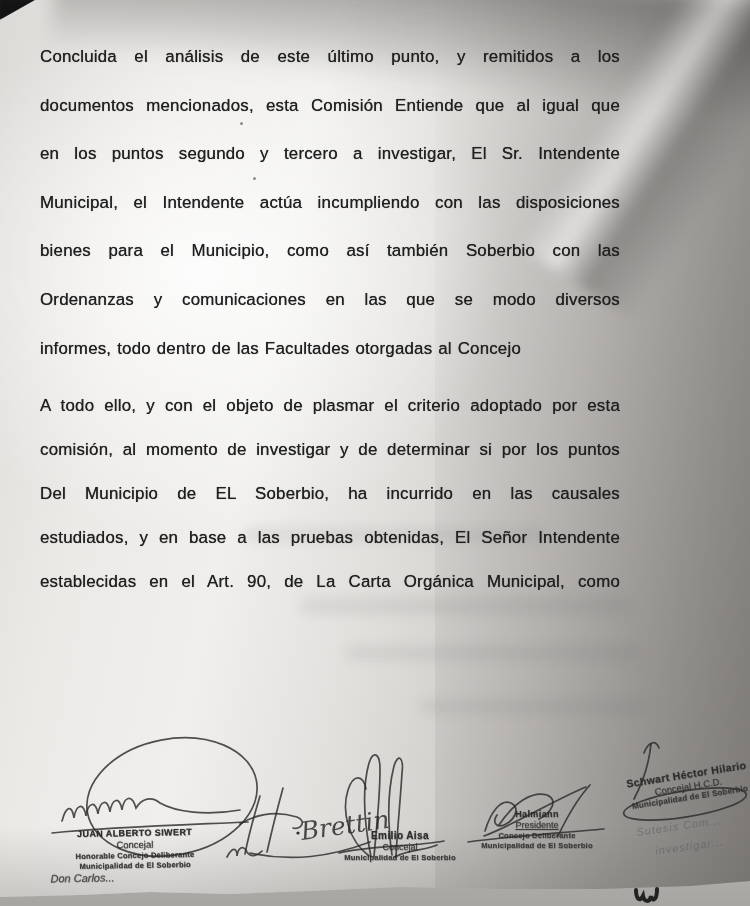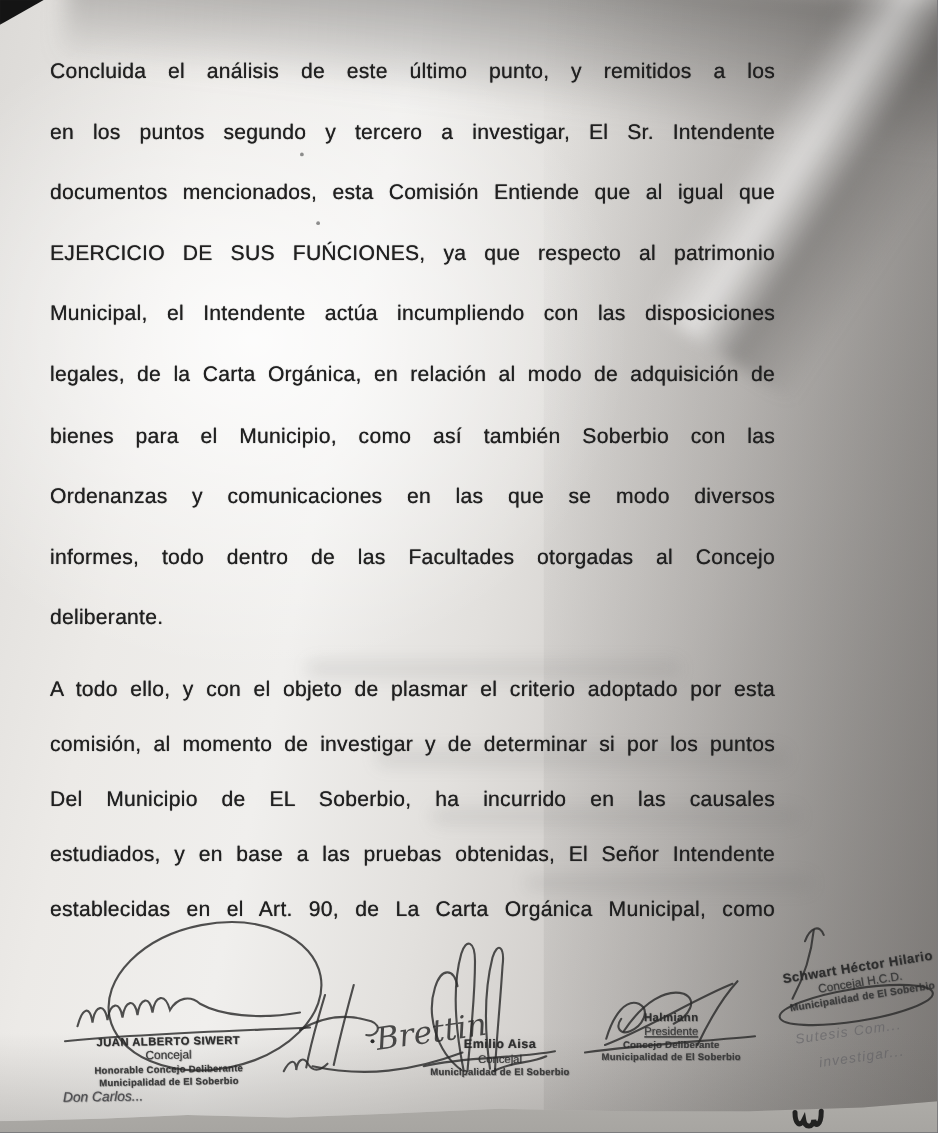--- a/index.html
+++ b/index.html
@@ -97,29 +97,26 @@
     <div class="smudge sm1"></div>
     <div class="smudge sm2"></div>
     <div class="smudge sm3"></div>
     <div class="smudge sm4"></div>
     <div class="speck sp1"></div>
     <div class="speck sp2"></div>
 
     <div class="textcol">
       <div class="para para1">
           <div class="line">Concluida el análisis de este último punto, y remitidos a los</div>
+          <div class="line">documentos mencionados, esta Comisión Entiende que al igual que</div>
           <div class="line">en los puntos segundo y tercero a investigar, El Sr. Intendente</div>
-          <div class="line">documentos mencionados, esta Comisión Entiende que al igual que</div>
-          <div class="line">EJERCICIO DE SUS FUŃCIONES, ya que respecto al patrimonio</div>
           <div class="line">Municipal, el Intendente actúa incumpliendo con las disposiciones</div>
-          <div class="line">legales, de la Carta Orgánica, en relación al modo de adquisición de</div>
           <div class="line">bienes para el Municipio, como así también Soberbio con las</div>
           <div class="line">Ordenanzas y comunicaciones en las que se modo diversos</div>
           <div class="line">informes, todo dentro de las Facultades otorgadas al Concejo</div>
-          <div class="line">deliberante.</div>
         </div>
       <div class="para para2">
           <div class="line">A todo ello, y con el objeto de plasmar el criterio adoptado por esta</div>
           <div class="line">comisión, al momento de investigar y de determinar si por los puntos</div>
           <div class="line">Del Municipio de EL Soberbio, ha incurrido en las causales</div>
           <div class="line">estudiados, y en base a las pruebas obtenidas, El Señor Intendente</div>
           <div class="line">establecidas en el Art. 90, de La Carta Orgánica Municipal, como</div>
         </div>
     </div>
 

